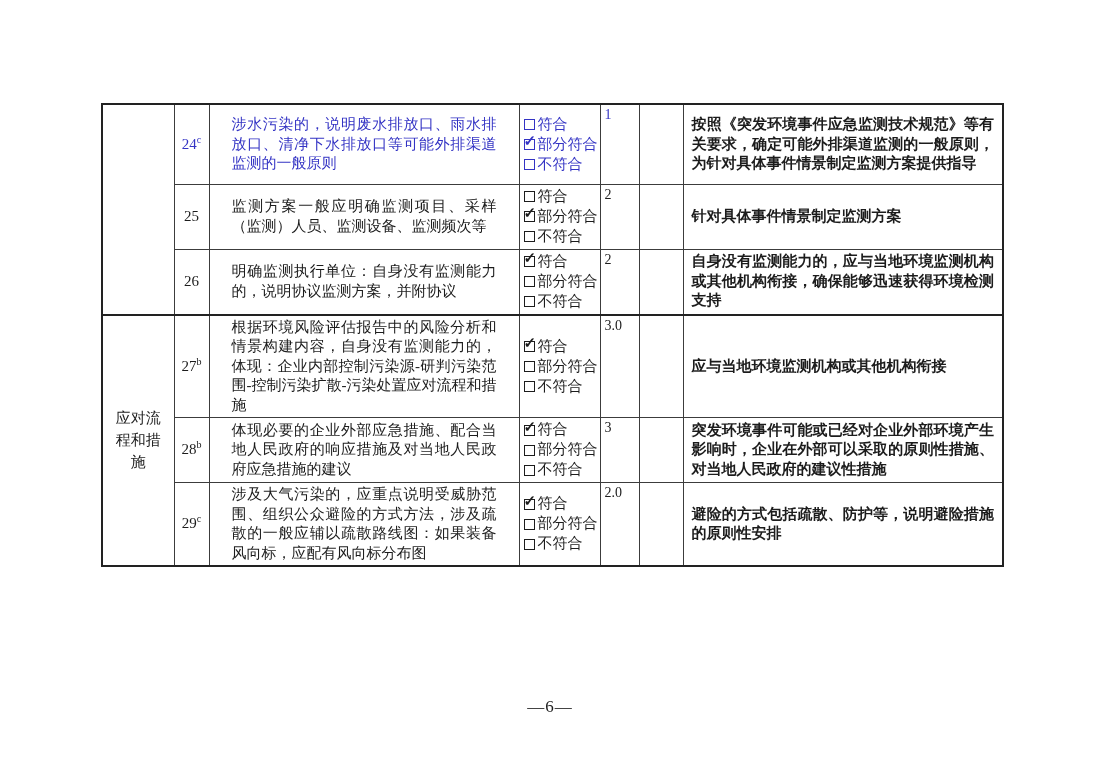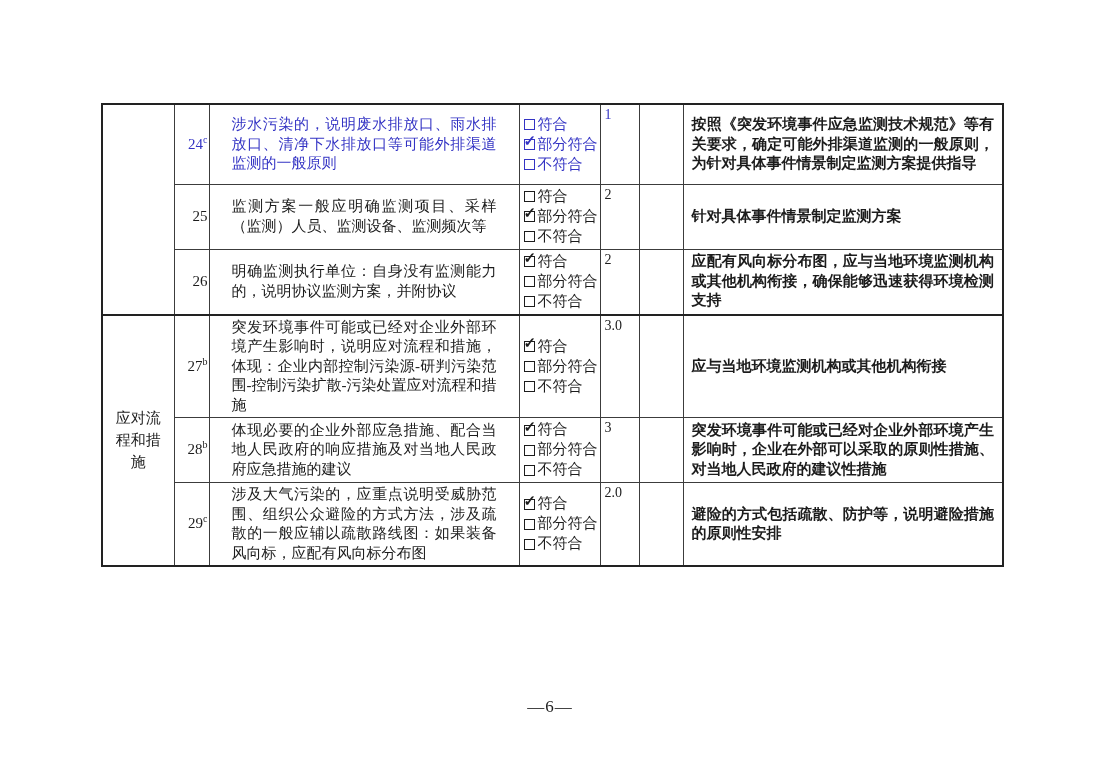--- a/index.html
+++ b/index.html
@@ -13,21 +13,21 @@
     border-collapse:collapse;table-layout:fixed;
     border:2px solid #222222;
   }
   .review-table td{
     border:1px solid #3c3c3c;
     font-size:15px;line-height:19.5px;
     padding:2px 22px;overflow:hidden;
   }
   tr.group-start td{border-top:2px solid #222222;}
   td.cat{text-align:center;vertical-align:middle;padding:2px 8px;line-height:22px;}
-  td.num{text-align:right;vertical-align:middle;padding:20px 1px;}
+  td.num{text-align:center;vertical-align:middle;padding:20px 1px;}
   td.num sup{font-size:10px;line-height:0;}
   td.item{vertical-align:middle;text-align:justify;}
   td.checks{vertical-align:middle;padding:2px 4px;}
   td.score{vertical-align:top;padding:1px 4px;font-size:14px;line-height:17px;}
   td.spacer{padding:0;}
   td.remark{vertical-align:middle;padding:2px 8px;text-align:justify;font-weight:bold;}
   .blue{color:#3333c4;}
   .cb-row{display:flex;align-items:center;height:20px;}
   .cb{
     width:11px;height:11px;border:1.6px solid currentColor;
@@ -116,27 +116,27 @@
             <span class="cb"></span>
             <span class="cb-label">部分符合</span>
           </div>
         <div class="cb-row">
             <span class="cb"></span>
             <span class="cb-label">不符合</span>
           </div>
       </td>
       <td class="score"><span>2</span></td>
       <td class="spacer"></td>
-      <td class="remark">应配有风向标分布图，应与当地环境监测机构或其他机构衔接，确保能够迅速获得环境检测支持</td>
+      <td class="remark">自身没有监测能力的，应与当地环境监测机构或其他机构衔接，确保能够迅速获得环境检测支持</td>
     </tr>
 
     <tr style="height:78px" class="group-start">
       <td class="cat" rowspan="3">应对流程和措施</td>
       <td class="num"><span>27</span><sup>b</sup></td>
-      <td class="item">突发环境事件可能或已经对企业外部环境产生影响时，说明应对流程和措施，体现：企业内部控制污染源-研判污染范围-控制污染扩散-污染处置应对流程和措施</td>
+      <td class="item">根据环境风险评估报告中的风险分析和情景构建内容，自身没有监测能力的，体现：企业内部控制污染源-研判污染范围-控制污染扩散-污染处置应对流程和措施</td>
       <td class="checks">
         <div class="cb-row">
             <span class="cb checked"></span>
             <span class="cb-label">符合</span>
           </div>
         <div class="cb-row">
             <span class="cb"></span>
             <span class="cb-label">部分符合</span>
           </div>
         <div class="cb-row">

